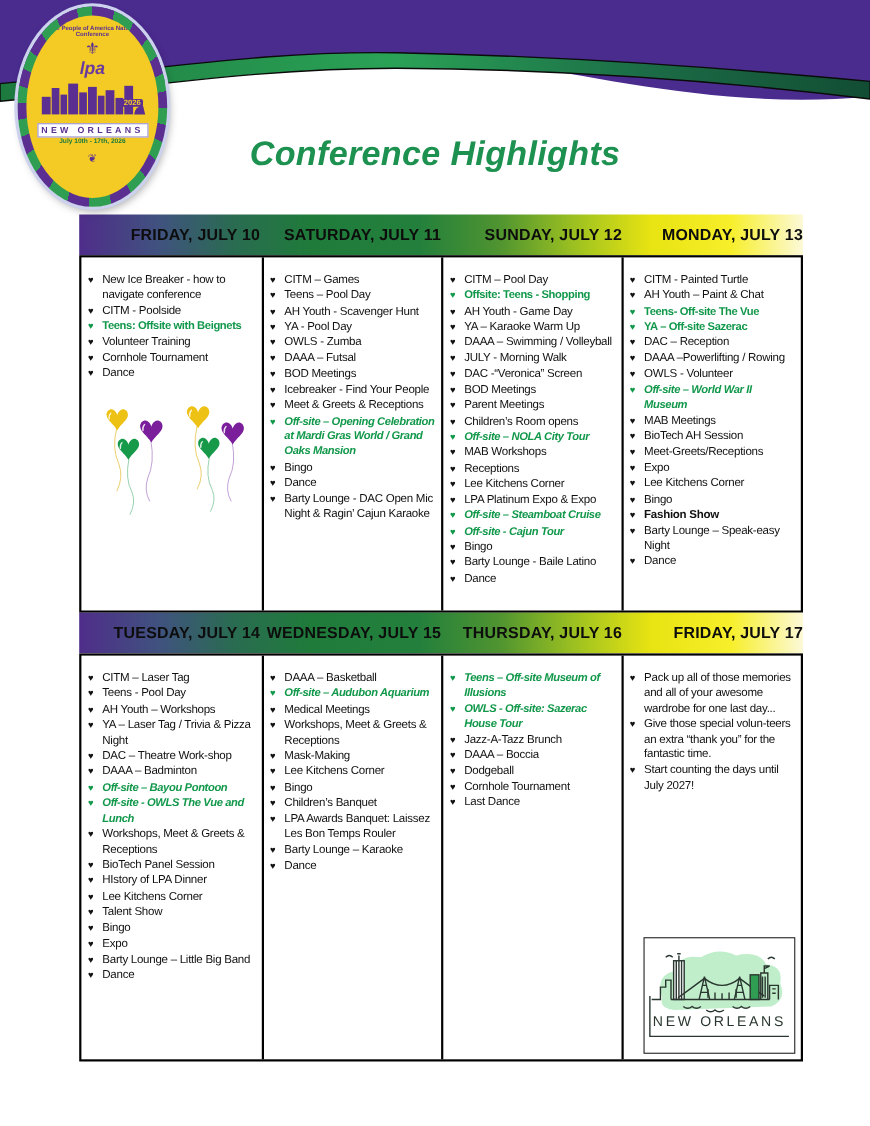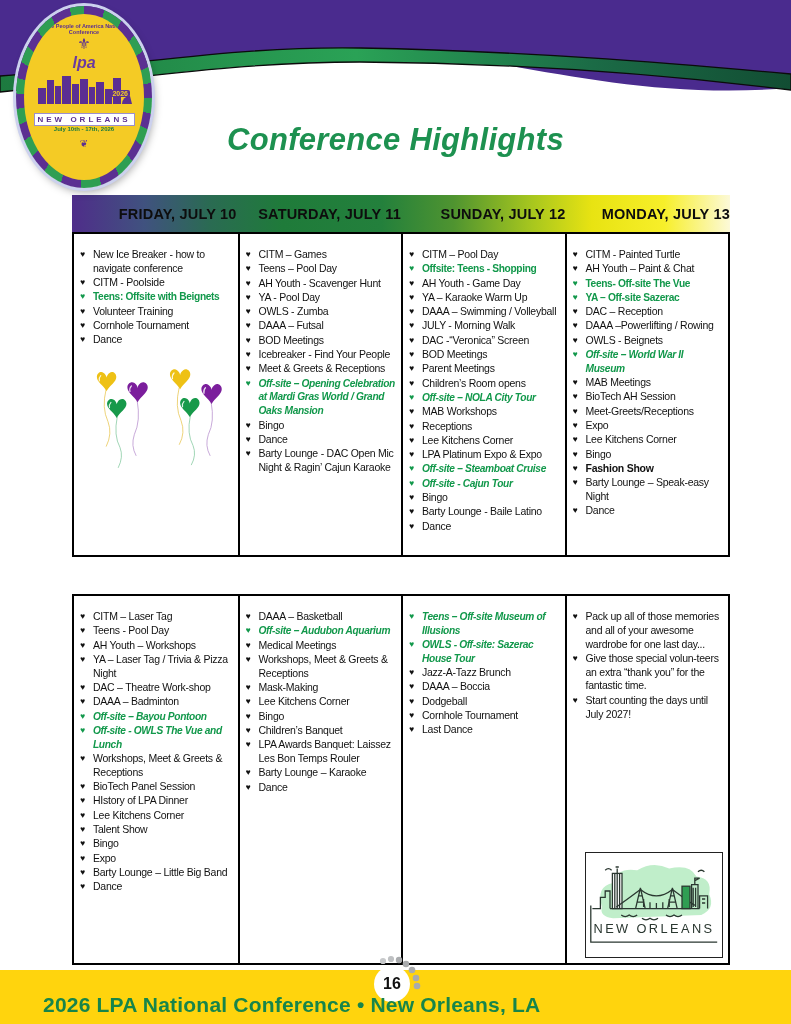--- a/index.html
+++ b/index.html
@@ -343,21 +343,21 @@
           <div class="event normal">
             <span class="bullet">♥</span>
             <span class="etext">DAC – Reception</span>
           </div>
           <div class="event normal">
             <span class="bullet">♥</span>
             <span class="etext">DAAA –Powerlifting / Rowing</span>
           </div>
           <div class="event normal">
             <span class="bullet">♥</span>
-            <span class="etext">OWLS - Beignets</span>
+            <span class="etext">OWLS - Volunteer</span>
           </div>
           <div class="event green-italic">
             <span class="bullet">♥</span>
             <span class="etext">Off-site – World War II Museum</span>
           </div>
           <div class="event normal">
             <span class="bullet">♥</span>
             <span class="etext">MAB Meetings</span>
           </div>
           <div class="event normal">
@@ -389,20 +389,26 @@
             <span class="etext">Barty Lounge – Speak-easy Night</span>
           </div>
           <div class="event normal">
             <span class="bullet">♥</span>
             <span class="etext">Dance</span>
           </div>
         </div>
     </div>
   </div>
 
+  <div class="band band-2">
+    <div class="day-header">TUESDAY, JULY 14</div>
+    <div class="day-header">WEDNESDAY, JULY 15</div>
+    <div class="day-header">THURSDAY, JULY 16</div>
+    <div class="day-header">FRIDAY, JULY 17</div>
+  </div>
 
   <div class="grid grid-2">
     <div class="cell">
       <div class="event-list">
           <div class="event normal">
             <span class="bullet">♥</span>
             <span class="etext">CITM – Laser Tag</span>
           </div>
           <div class="event normal">
             <span class="bullet">♥</span>
@@ -584,31 +590,14 @@
             <path d="M142,62 v-16 h10 v16 M145,50 h4 m-4,5 h4"></path>
             <path d="M24,14 q4,-4 8,0 M140,16 q4,-4 8,0"></path>
           </g>
           <text x="85" y="92" text-anchor="middle" font-size="16" letter-spacing="3" fill="#2a3730" font-family="Liberation Sans, sans-serif">NEW ORLEANS</text>
           <path d="M6,58 V104 H164" stroke="#2a3730" stroke-width="1.6" fill="none"></path>
         </svg>
       </div>
     </div>
   </div>
 
-  <div class="footer">
-    <div class="badge">
-      <svg class="badge-dots" viewBox="0 0 70 70">
-        <g fill="#a9abad">
-          <circle cx="25" cy="11" r="3.1" fill="#c7c9cb"></circle>
-          <circle cx="33" cy="9" r="3.1" fill="#bfc1c3"></circle>
-          <circle cx="41" cy="10" r="3.2"></circle>
-          <circle cx="48" cy="14" r="3.3"></circle>
-          <circle cx="54" cy="20" r="3.3"></circle>
-          <circle cx="58" cy="28" r="3.3"></circle>
-          <circle cx="59" cy="36" r="3.3"></circle>
-        </g>
-      </svg>
-      <span>16</span>
-    </div>
-    <div class="footer-text">2026 LPA National Conference • New Orleans, LA</div>
-  </div>
 
 </div>
 
 </body></html>

